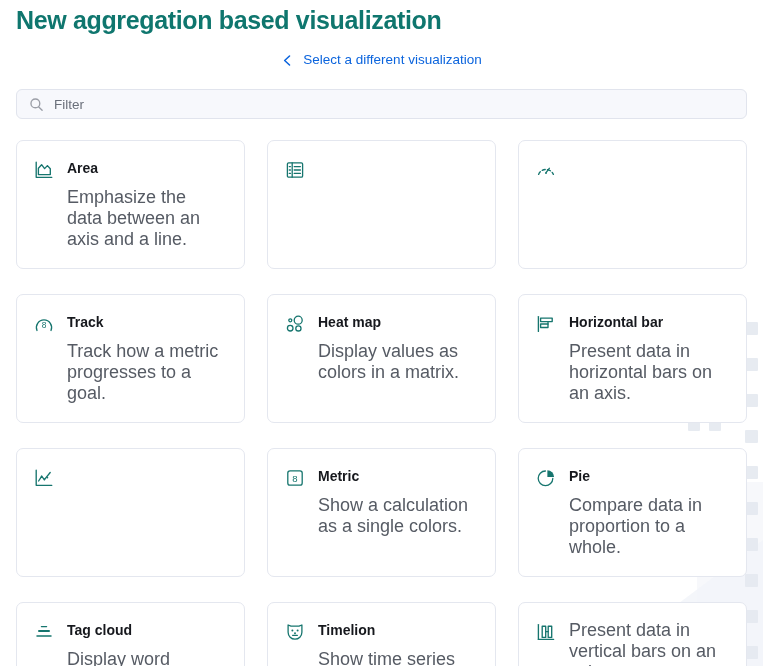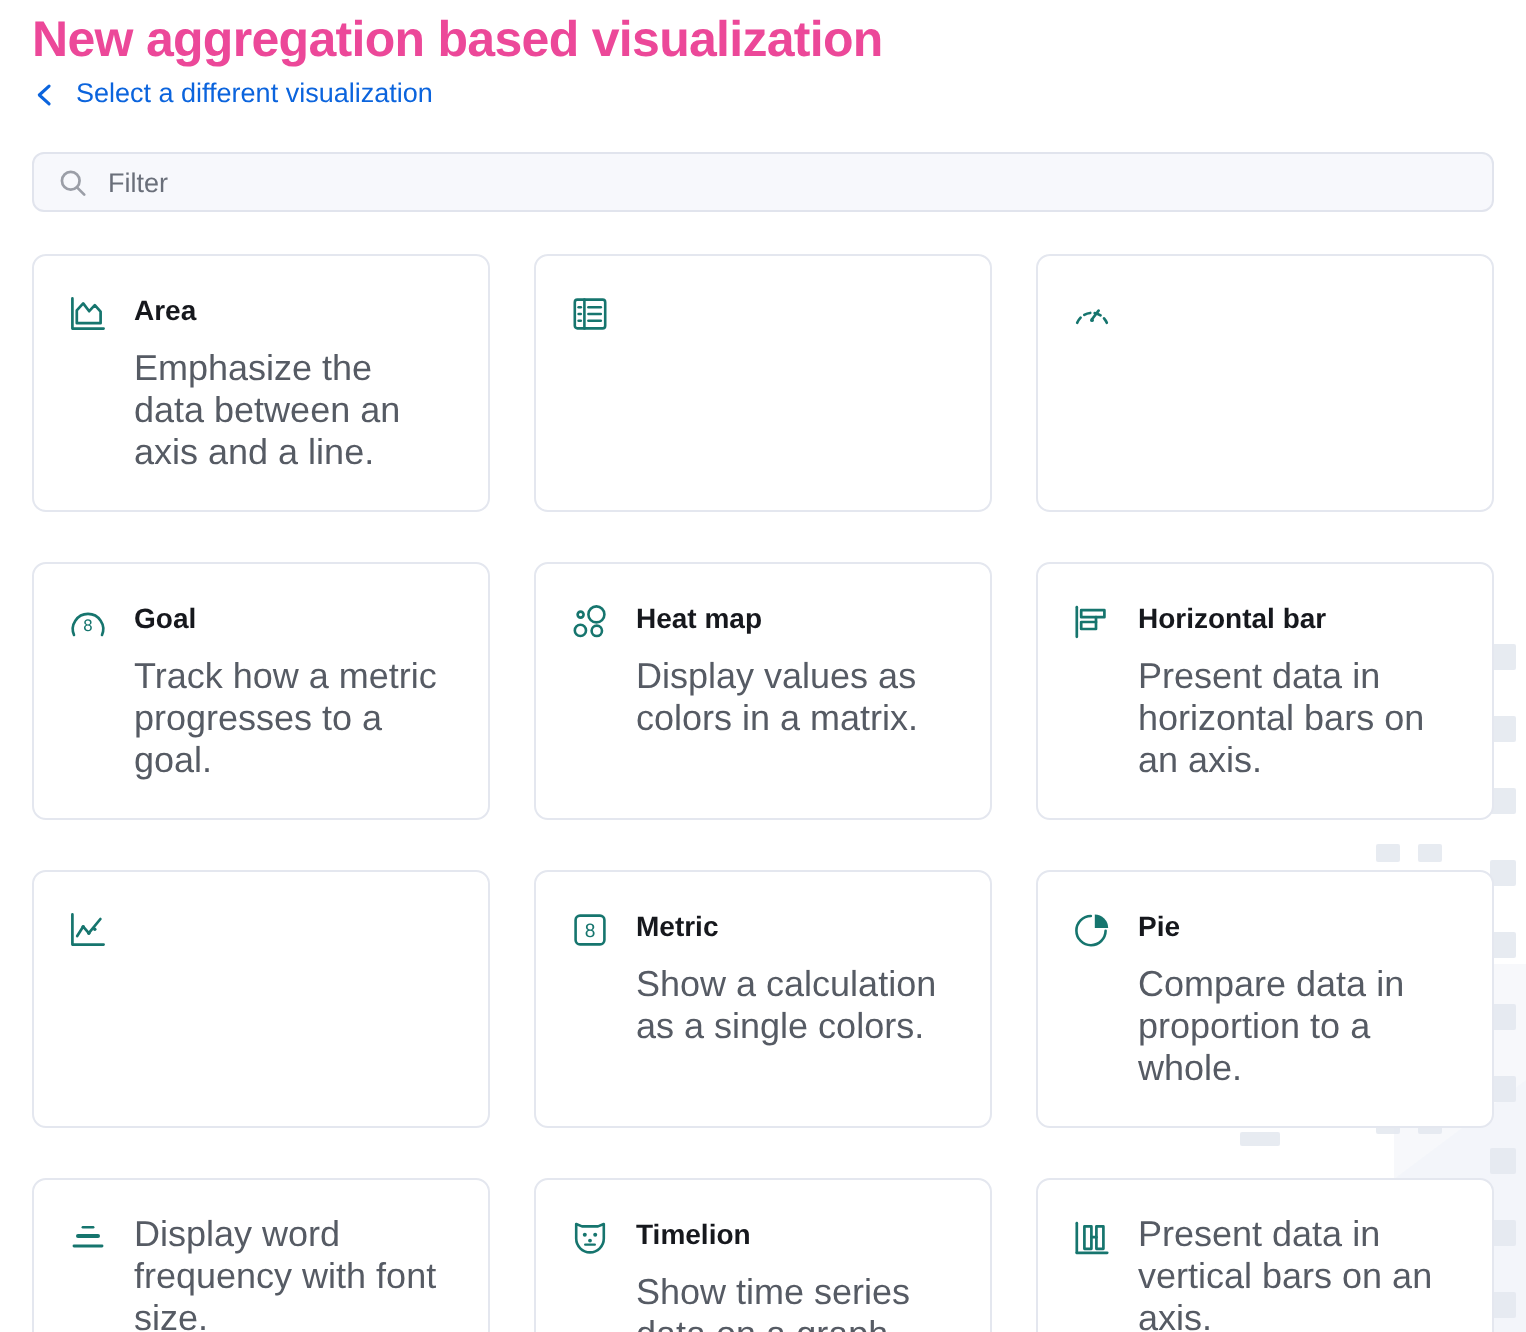--- a/index.html
+++ b/index.html
@@ -53,28 +53,29 @@
     width: 763px;
   }
 
   #page-title {
     font-size: 25px;
     line-height: 32px;
     font-weight: 700;
     letter-spacing: -.35px;
     margin: 0;
     padding-top: 4px;
-    color: #ec4899;
+    color: #0f766e;
   }
 
   #back-link-row {
-    margin-top: 2px;
+    margin-top: 15px;
     display: flex;
     align-items: center;
     height: 18px;
+    justify-content: center;
   }
   #back-link {
     display: inline-flex;
     align-items: center;
     gap: 9px;
     color: #0b64dd;
     font-size: 13.5px;
     line-height: 18px;
     text-decoration: none;
     cursor: pointer;
@@ -254,21 +255,21 @@
     </div>
 
     <div class="viz-card">
       <span class="viz-icon">
         <svg viewBox="0 0 20 20" width="20" height="20" fill="none" stroke="#16756e" stroke-width="1.3" stroke-linecap="round" aria-hidden="true">
           <path d="M3.0 16.5 A7.6 7.6 0 1 1 17.0 16.5"></path>
           <text x="10" y="14.3" font-family="'Liberation Sans',sans-serif" font-size="8.4" fill="#16756e" stroke="none" text-anchor="middle">8</text>
         </svg>
       </span>
       <div class="viz-body">
-        <p class="viz-title">Goal</p>
+        <p class="viz-title">Track</p>
         <p class="viz-desc">Track how a metric progresses to a goal.</p>
       </div>
     </div>
 
     <div class="viz-card">
       <span class="viz-icon">
         <svg viewBox="0 0 20 20" width="20" height="20" fill="none" stroke="#16756e" stroke-width="1.3" aria-hidden="true">
           <circle cx="5.3" cy="6.3" r="1.5"></circle>
           <circle cx="13.2" cy="6.2" r="4.0"></circle>
           <circle cx="5.2" cy="14.2" r="2.8"></circle>
@@ -336,20 +337,21 @@
 
     <div class="viz-card">
       <span class="viz-icon">
         <svg viewBox="0 0 20 20" width="20" height="20" fill="none" stroke="#16756e" stroke-linecap="round" aria-hidden="true">
           <line x1="7.4" y1="4.6" x2="12.6" y2="4.6" stroke-width="1.25"></line>
           <line x1="5.0" y1="9.0" x2="15.0" y2="9.0" stroke-width="2.0"></line>
           <line x1="3.0" y1="14.0" x2="17.0" y2="14.0" stroke-width="1.45"></line>
         </svg>
       </span>
       <div class="viz-body">
+        <p class="viz-title">Tag cloud</p>
         <p class="viz-desc">Display word frequency with font size.</p>
       </div>
     </div>
 
     <div class="viz-card">
       <span class="viz-icon">
         <svg viewBox="0 0 20 20" width="20" height="20" fill="none" stroke="#16756e" stroke-width="1.3" stroke-linejoin="round" aria-hidden="true">
           <path d="M3.1 3.0 L6.0 4.2 L14.0 4.2 L16.9 3.0 L16.9 10.3 A6.9 6.9 0 0 1 10 17.2 A6.9 6.9 0 0 1 3.1 10.3 Z"></path>
           <circle cx="7.4" cy="8.4" r="1.0" fill="#16756e" stroke="none"></circle>
           <circle cx="12.6" cy="8.4" r="1.0" fill="#16756e" stroke="none"></circle>

